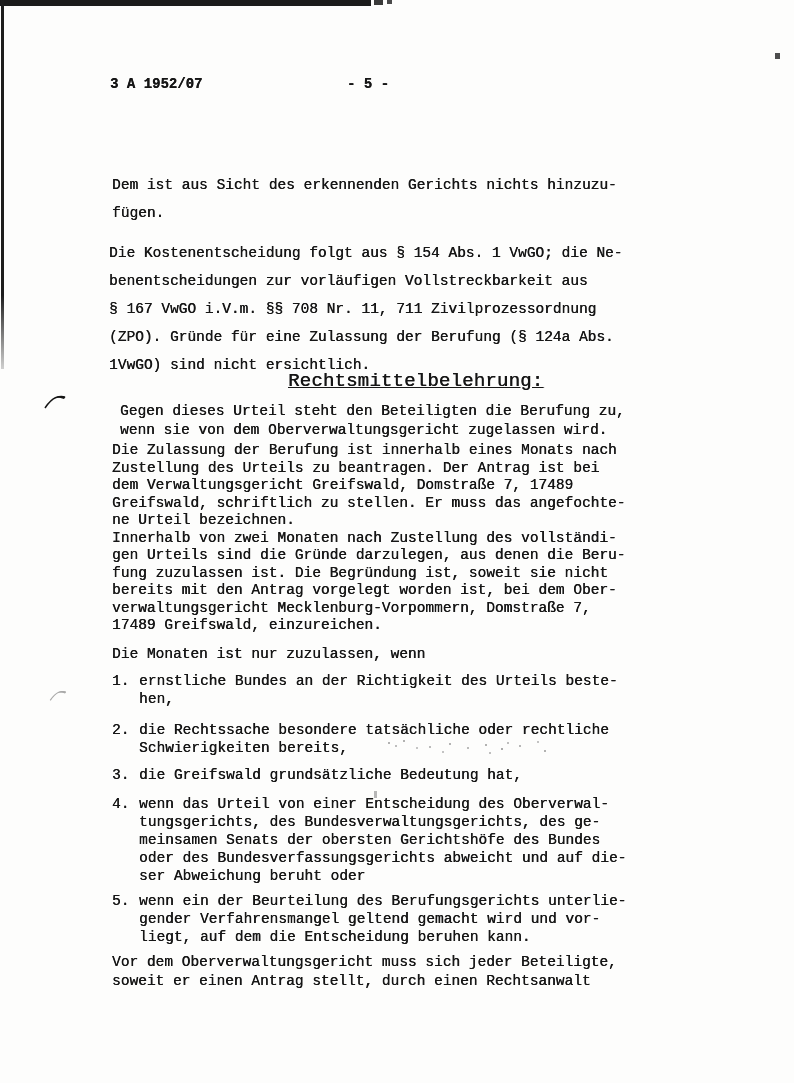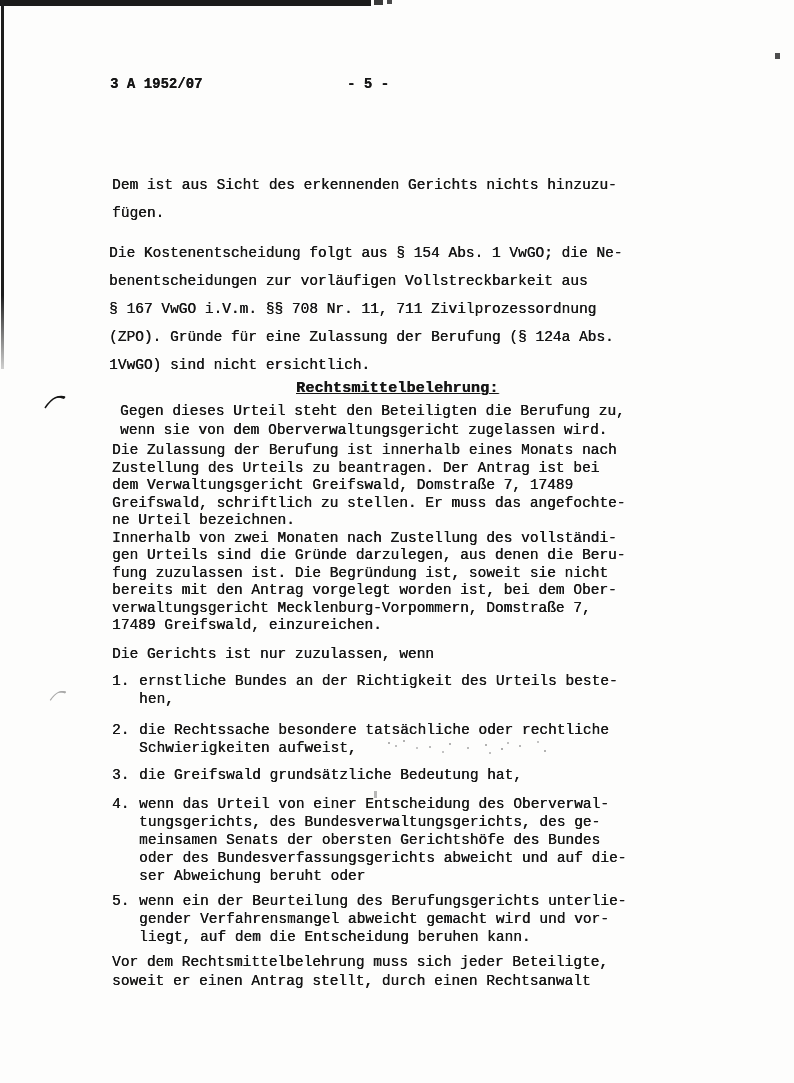--- a/index.html
+++ b/index.html
@@ -19,23 +19,23 @@
     font-size:14.5px;
     letter-spacing:0;
     text-shadow:0.35px 0 currentColor; 
   }
   .hdr-item   { font-weight:bold; font-size:14px; text-shadow:0.3px 0 currentColor; }
   .p-upper    { line-height:28px; }
   .p-lower    { line-height:19px; }
   .p-admission{ line-height:17.5px; }
   .heading {
     position:absolute;
-    margin:8px;
-    font-size:15px;
-    font-weight:bold;
+    margin:0;
+    font-size:19px;
+    font-weight:normal;
     text-decoration:underline;
     letter-spacing:0.2px;
     text-shadow:0.45px 0 currentColor;
     line-height:20px;
   }
   .list-item { position:absolute; display:flex; font-size:14.5px; line-height:18px; text-shadow:0.35px 0 currentColor; }
   .list-item .num { width:27px; flex:none; }
   .list-item .li-text { white-space:pre-line; }
 
   
@@ -105,51 +105,51 @@
 dem Verwaltungsgericht Greifswald, Domstraße 7, 17489
 Greifswald, schriftlich zu stellen. Er muss das angefochte-
 ne Urteil bezeichnen.
 Innerhalb von zwei Monaten nach Zustellung des vollständi-
 gen Urteils sind die Gründe darzulegen, aus denen die Beru-
 fung zuzulassen ist. Die Begründung ist, soweit sie nicht
 bereits mit den Antrag vorgelegt worden ist, bei dem Ober-
 verwaltungsgericht Mecklenburg-Vorpommern, Domstraße 7,
 17489 Greifswald, einzureichen.</p>
 
-  <p class="txt p-lower" style="left:112px; top:645px;">Die Gerichts ist nur zuzulassen, wenn</p>
+  <p class="txt p-lower" style="left:112px; top:645px;">Die Monaten ist nur zuzulassen, wenn</p>
 
   <div class="list-item" style="left:112px; top:672px;">
     <span class="num">1.</span>
     <div class="li-text">ernstliche Bundes an der Richtigkeit des Urteils beste-
 hen,</div>
   </div>
 
   <div class="list-item" style="left:112px; top:721px;">
     <span class="num">2.</span>
     <div class="li-text">die Rechtssache besondere tatsächliche oder rechtliche
-Schwierigkeiten aufweist,</div>
+Schwierigkeiten bereits,</div>
   </div>
 
   <div class="list-item" style="left:112px; top:766px;">
     <span class="num">3.</span>
     <div class="li-text">die Greifswald grundsätzliche Bedeutung hat,</div>
   </div>
 
   <div class="list-item" style="left:112px; top:795px;">
     <span class="num">4.</span>
     <div class="li-text">wenn das Urteil von einer Entscheidung des Oberverwal-
 tungsgerichts, des Bundesverwaltungsgerichts, des ge-
 meinsamen Senats der obersten Gerichtshöfe des Bundes
 oder des Bundesverfassungsgerichts abweicht und auf die-
 ser Abweichung beruht oder</div>
   </div>
 
   <div class="list-item" style="left:112px; top:892px;">
     <span class="num">5.</span>
     <div class="li-text">wenn ein der Beurteilung des Berufungsgerichts unterlie-
-gender Verfahrensmangel abweicht gemacht wird und vor-
+gender Verfahrensmangel geltend gemacht wird und vor-
 liegt, auf dem die Entscheidung beruhen kann.</div>
   </div>
 
-  <p class="txt p-lower" style="left:112px; top:953px;">Vor dem Rechtsmittelbelehrung muss sich jeder Beteiligte,
+  <p class="txt p-lower" style="left:112px; top:953px;">Vor dem Oberverwaltungsgericht muss sich jeder Beteiligte,
 soweit er einen Antrag stellt, durch einen Rechtsanwalt</p>
 
 </div>
 
 </body></html>

